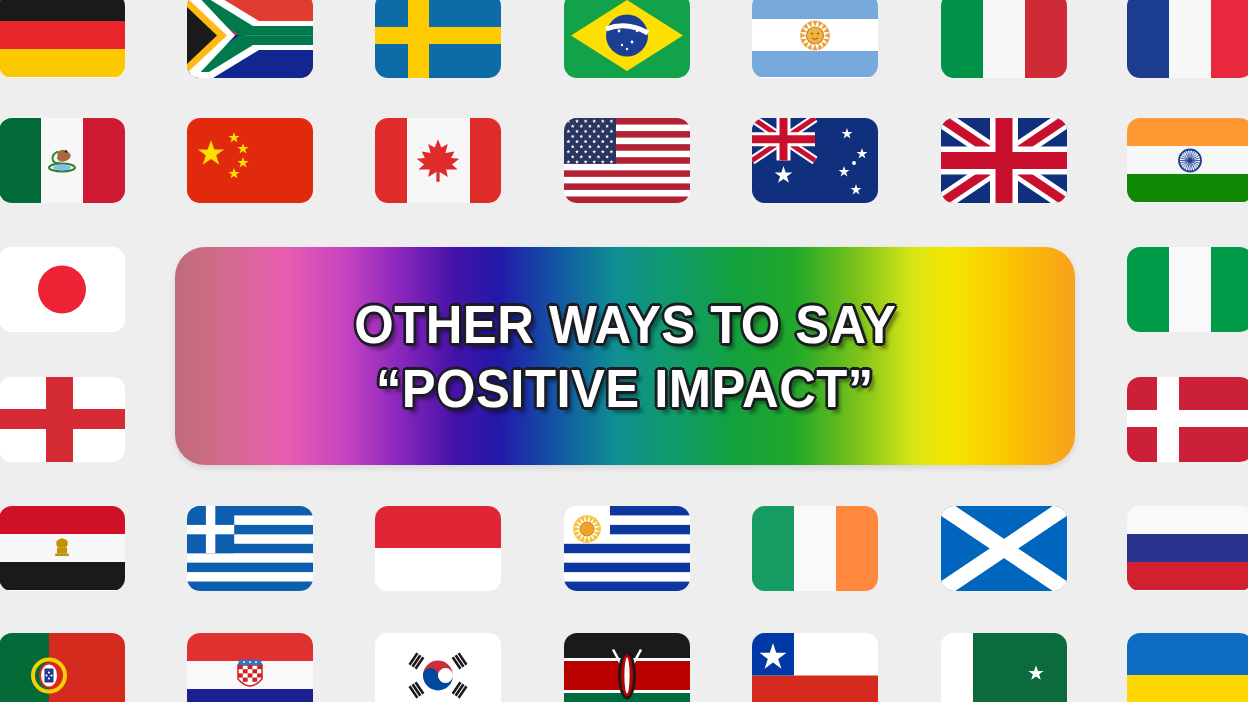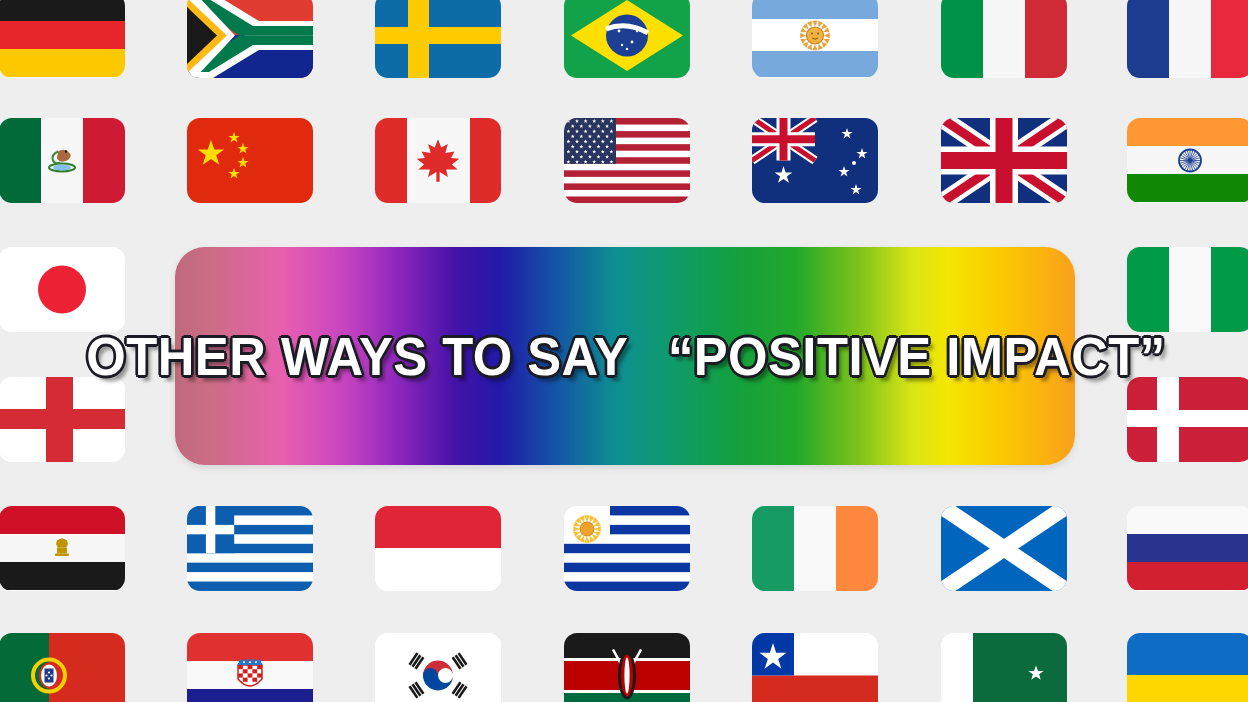--- a/index.html
+++ b/index.html
@@ -63,21 +63,21 @@
       #0f9a6d 55%,
       #13a03f 62%,
       #22a82a 69%,
       #7ec31a 76%,
       #d9e515 82%,
       #f4e600 86%,
       #fbc800 92%,
       #f9a01b 100%);
     box-shadow: 0 3px 7px rgba(0,0,0,0.10);
     display: flex;
-    flex-direction: row;
+    flex-direction: column;
     align-items: center;
     justify-content: center;
     gap: 6px;
   }
   .banner-line {
     color: #ffffff;
     font-family: "Liberation Sans Narrow", "Liberation Sans", sans-serif;
     font-weight: bold;
     font-size: 54px;
     line-height: 1.08;

